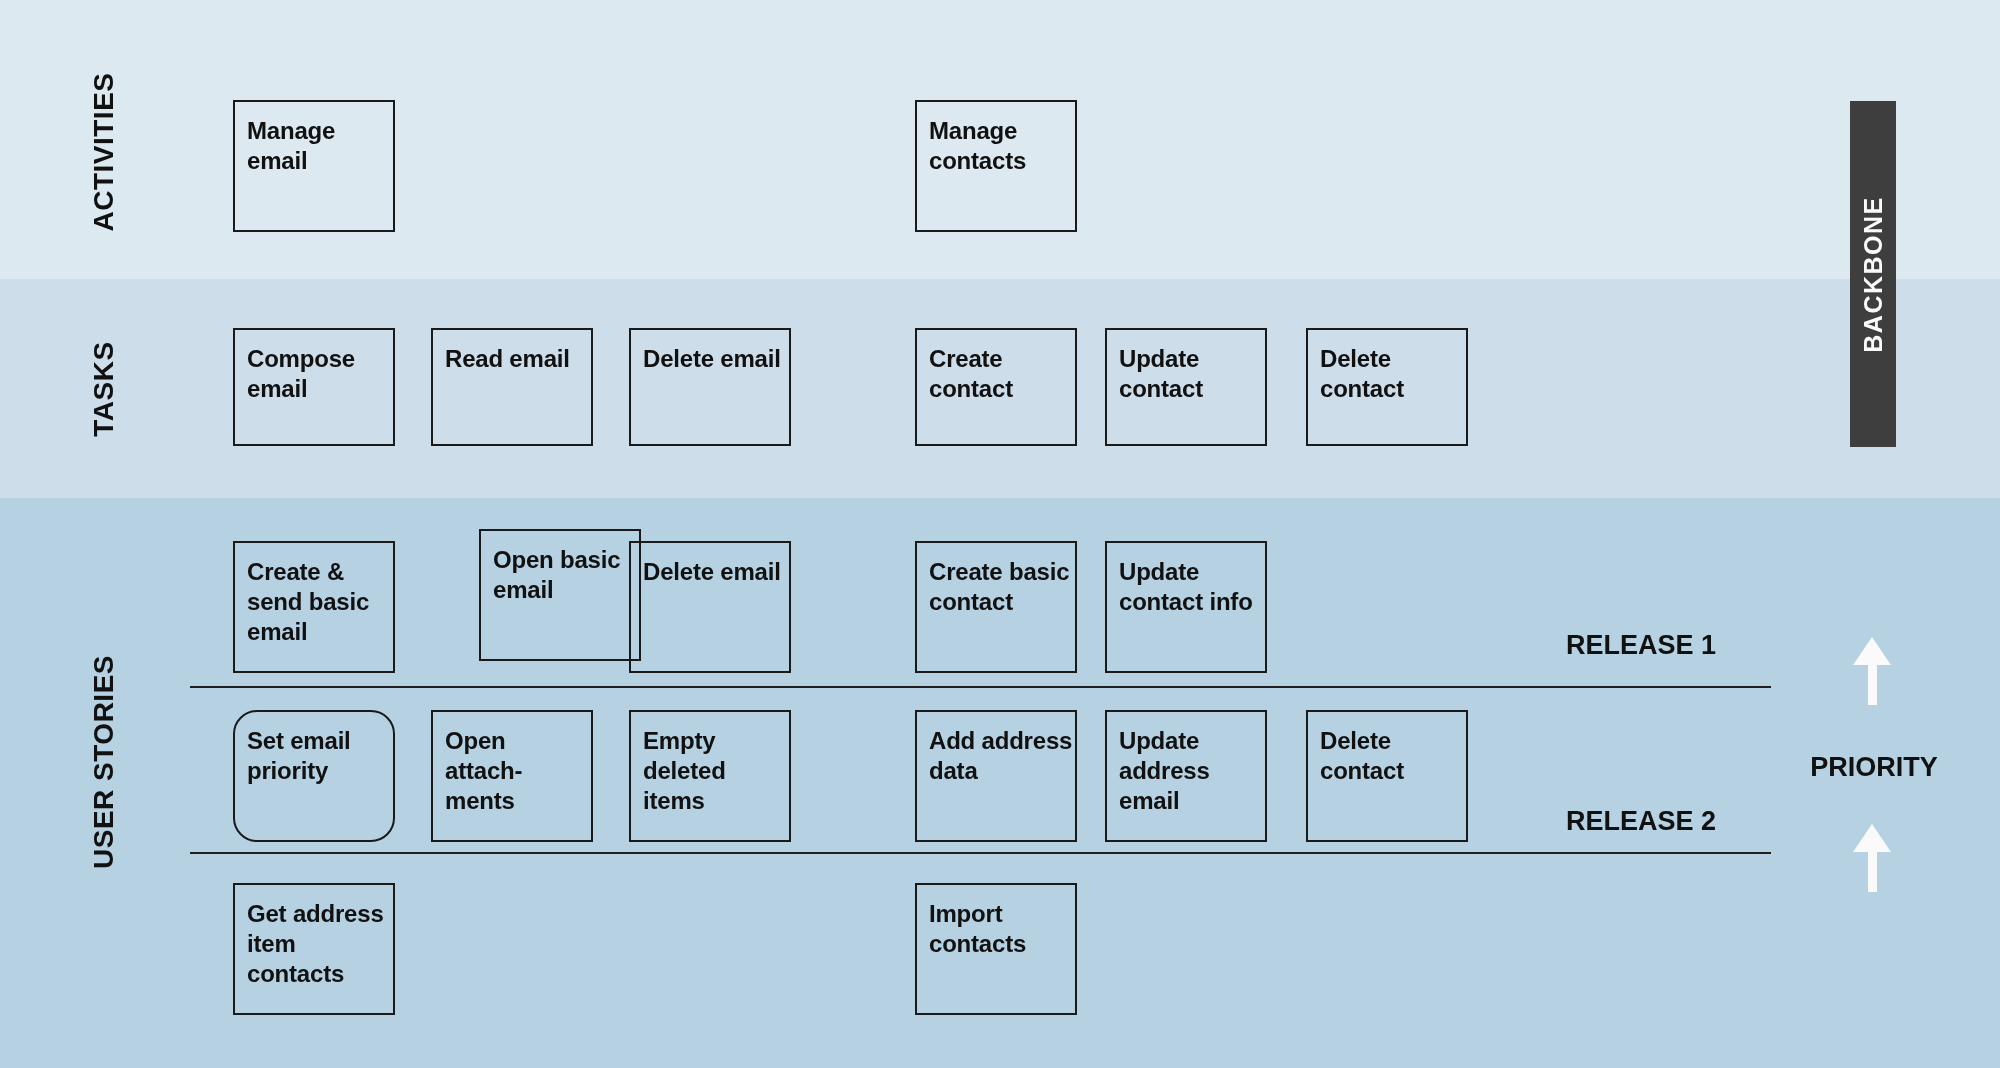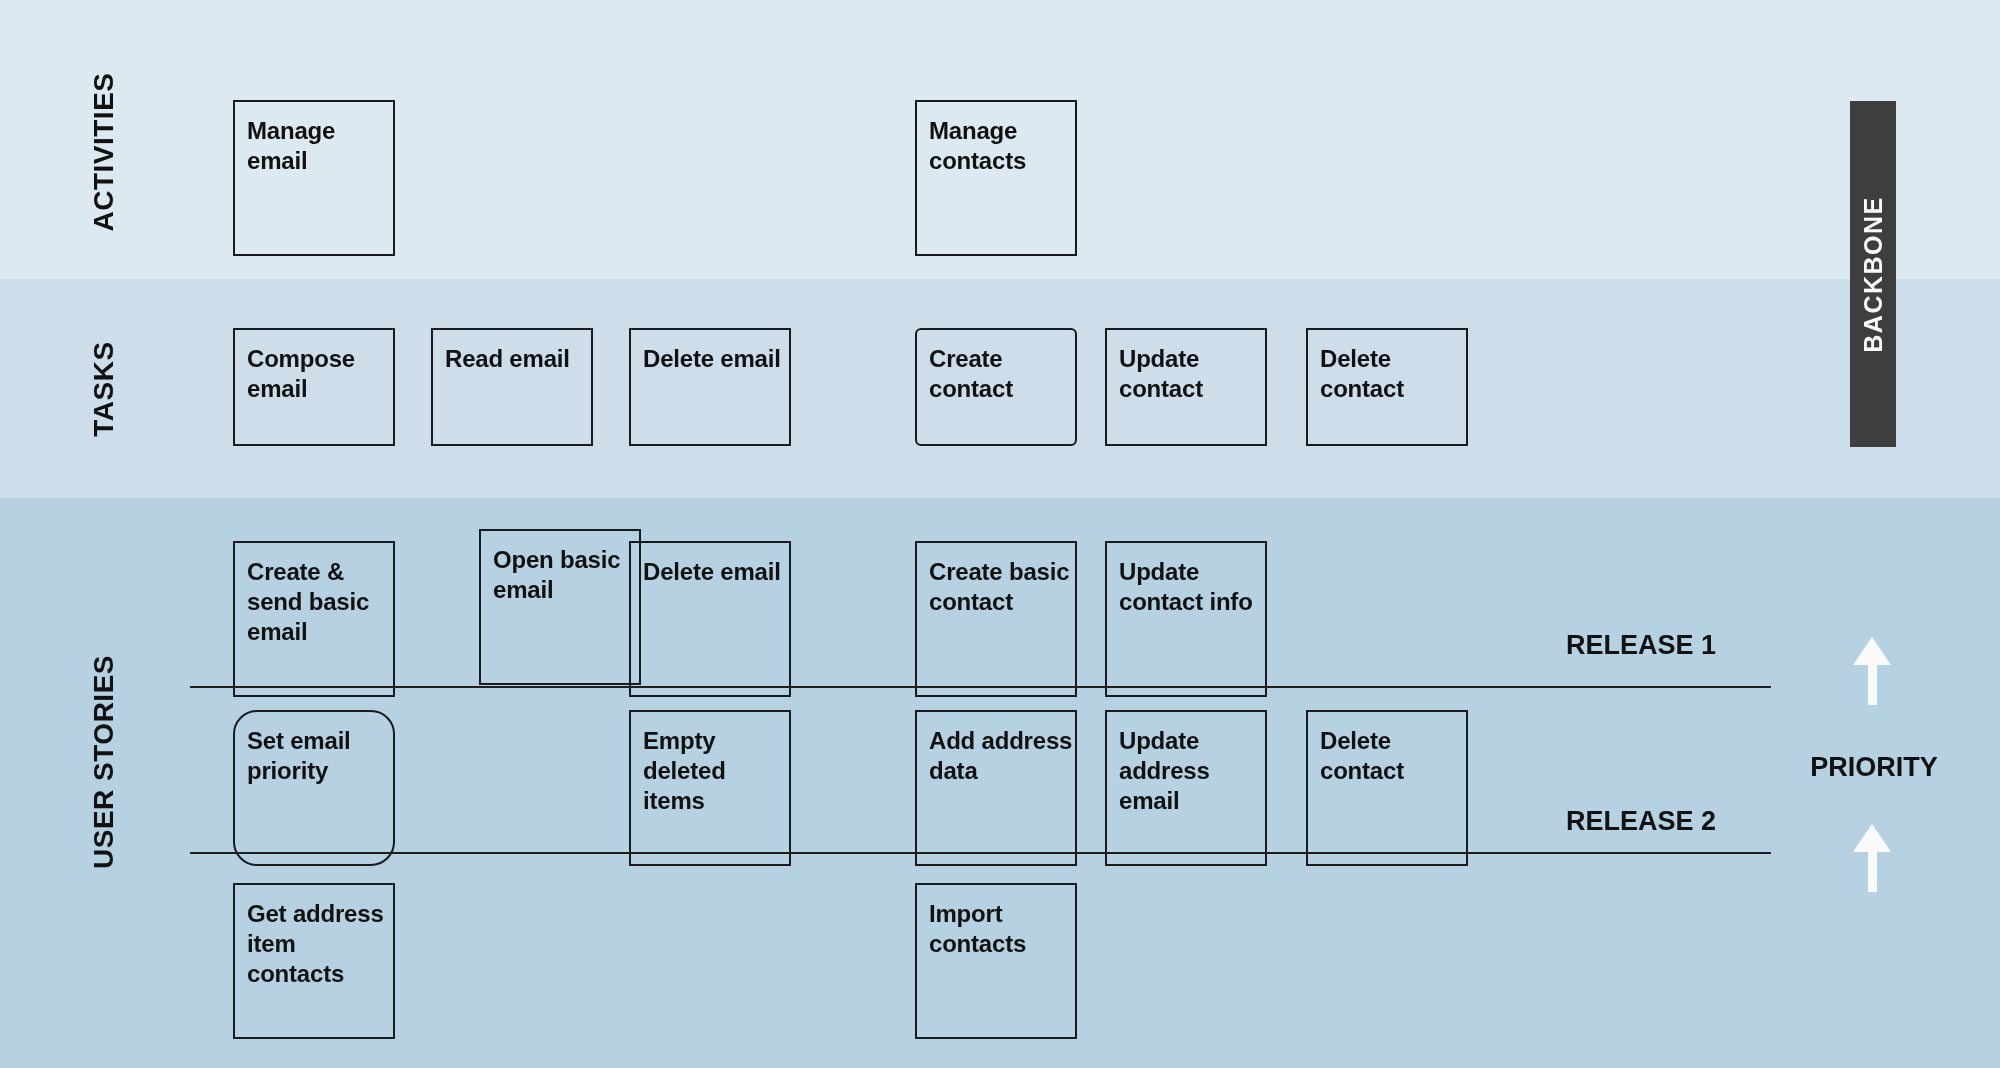--- a/index.html
+++ b/index.html
@@ -21,21 +21,21 @@
   .band-stories{top:498px;height:570px;background:var(--band-stories,#b5d1e2);}
 
   .vlabel{
     position:absolute;
     transform:translate(-50%,-50%) rotate(-90deg);
     white-space:nowrap;
     font-size:28px;font-weight:700;letter-spacing:.5px;color:var(--text,#111);
   }
 
   .card{
-    position:absolute;width:162px;height:156px;
+    position:absolute;width:162px;height:132px;
     border:2px solid var(--box-border,#1a1a1a);
     padding:14px 2px 0 12px;
     font-size:24px;line-height:30px;font-weight:700;letter-spacing:-0.2px;
     color:var(--text,#111);
   }
 
   .backbone{
     position:absolute;left:1850px;top:101px;width:46px;height:346px;
     background:var(--backbone-bg,#3e3e3e);
     display:flex;align-items:center;justify-content:center;
@@ -87,34 +87,35 @@
   <div class="backbone">
     <span class="backbone-text">BACKBONE</span>
   </div>
 
   <div class="card" style="left:233px;top:100px;">Manage email</div>
   <div class="card" style="left:915px;top:100px;">Manage contacts</div>
 
   <div class="card" style="left:233px;top:328px;height:118px;">Compose email</div>
   <div class="card" style="left:431px;top:328px;height:118px;">Read email</div>
   <div class="card" style="left:629px;top:328px;height:118px;">Delete email</div>
-  <div class="card" style="left:915px;top:328px;height:118px;border-radius:6px;">Create contact</div>
+  <div class="card" style="left:915px;top:328px;height:118px;">Create contact</div>
   <div class="card" style="left:1105px;top:328px;height:118px;">Update contact</div>
   <div class="card" style="left:1306px;top:328px;height:118px;">Delete contact</div>
 
   <div class="card" style="left:233px;top:541px;">Create &amp; send basic email</div>
   <div class="card" style="left:431px;top:529px;margin-left:48px;">Open basic email</div>
   <div class="card" style="left:629px;top:541px;">Delete email</div>
   <div class="card" style="left:915px;top:541px;">Create basic contact</div>
   <div class="card" style="left:1105px;top:541px;">Update contact info</div>
 
   <div class="release-label release-label-1">RELEASE 1</div>
   <div class="hline hline-r1"></div>
 
   <div class="card" style="left:233px;top:710px;border-radius:24px;">Set email priority</div>
+  <div class="card" style="left:431px;top:710px;">Open attach-ments</div>
   <div class="card" style="left:629px;top:710px;">Empty deleted items</div>
   <div class="card" style="left:915px;top:710px;">Add address data</div>
   <div class="card" style="left:1105px;top:710px;">Update address email</div>
   <div class="card" style="left:1306px;top:710px;">Delete contact</div>
 
   <div class="release-label release-label-2">RELEASE 2</div>
   <div class="hline hline-r2"></div>
 
   <div class="card" style="left:233px;top:883px;">Get address item contacts</div>
   <div class="card" style="left:915px;top:883px;">Import contacts</div>

